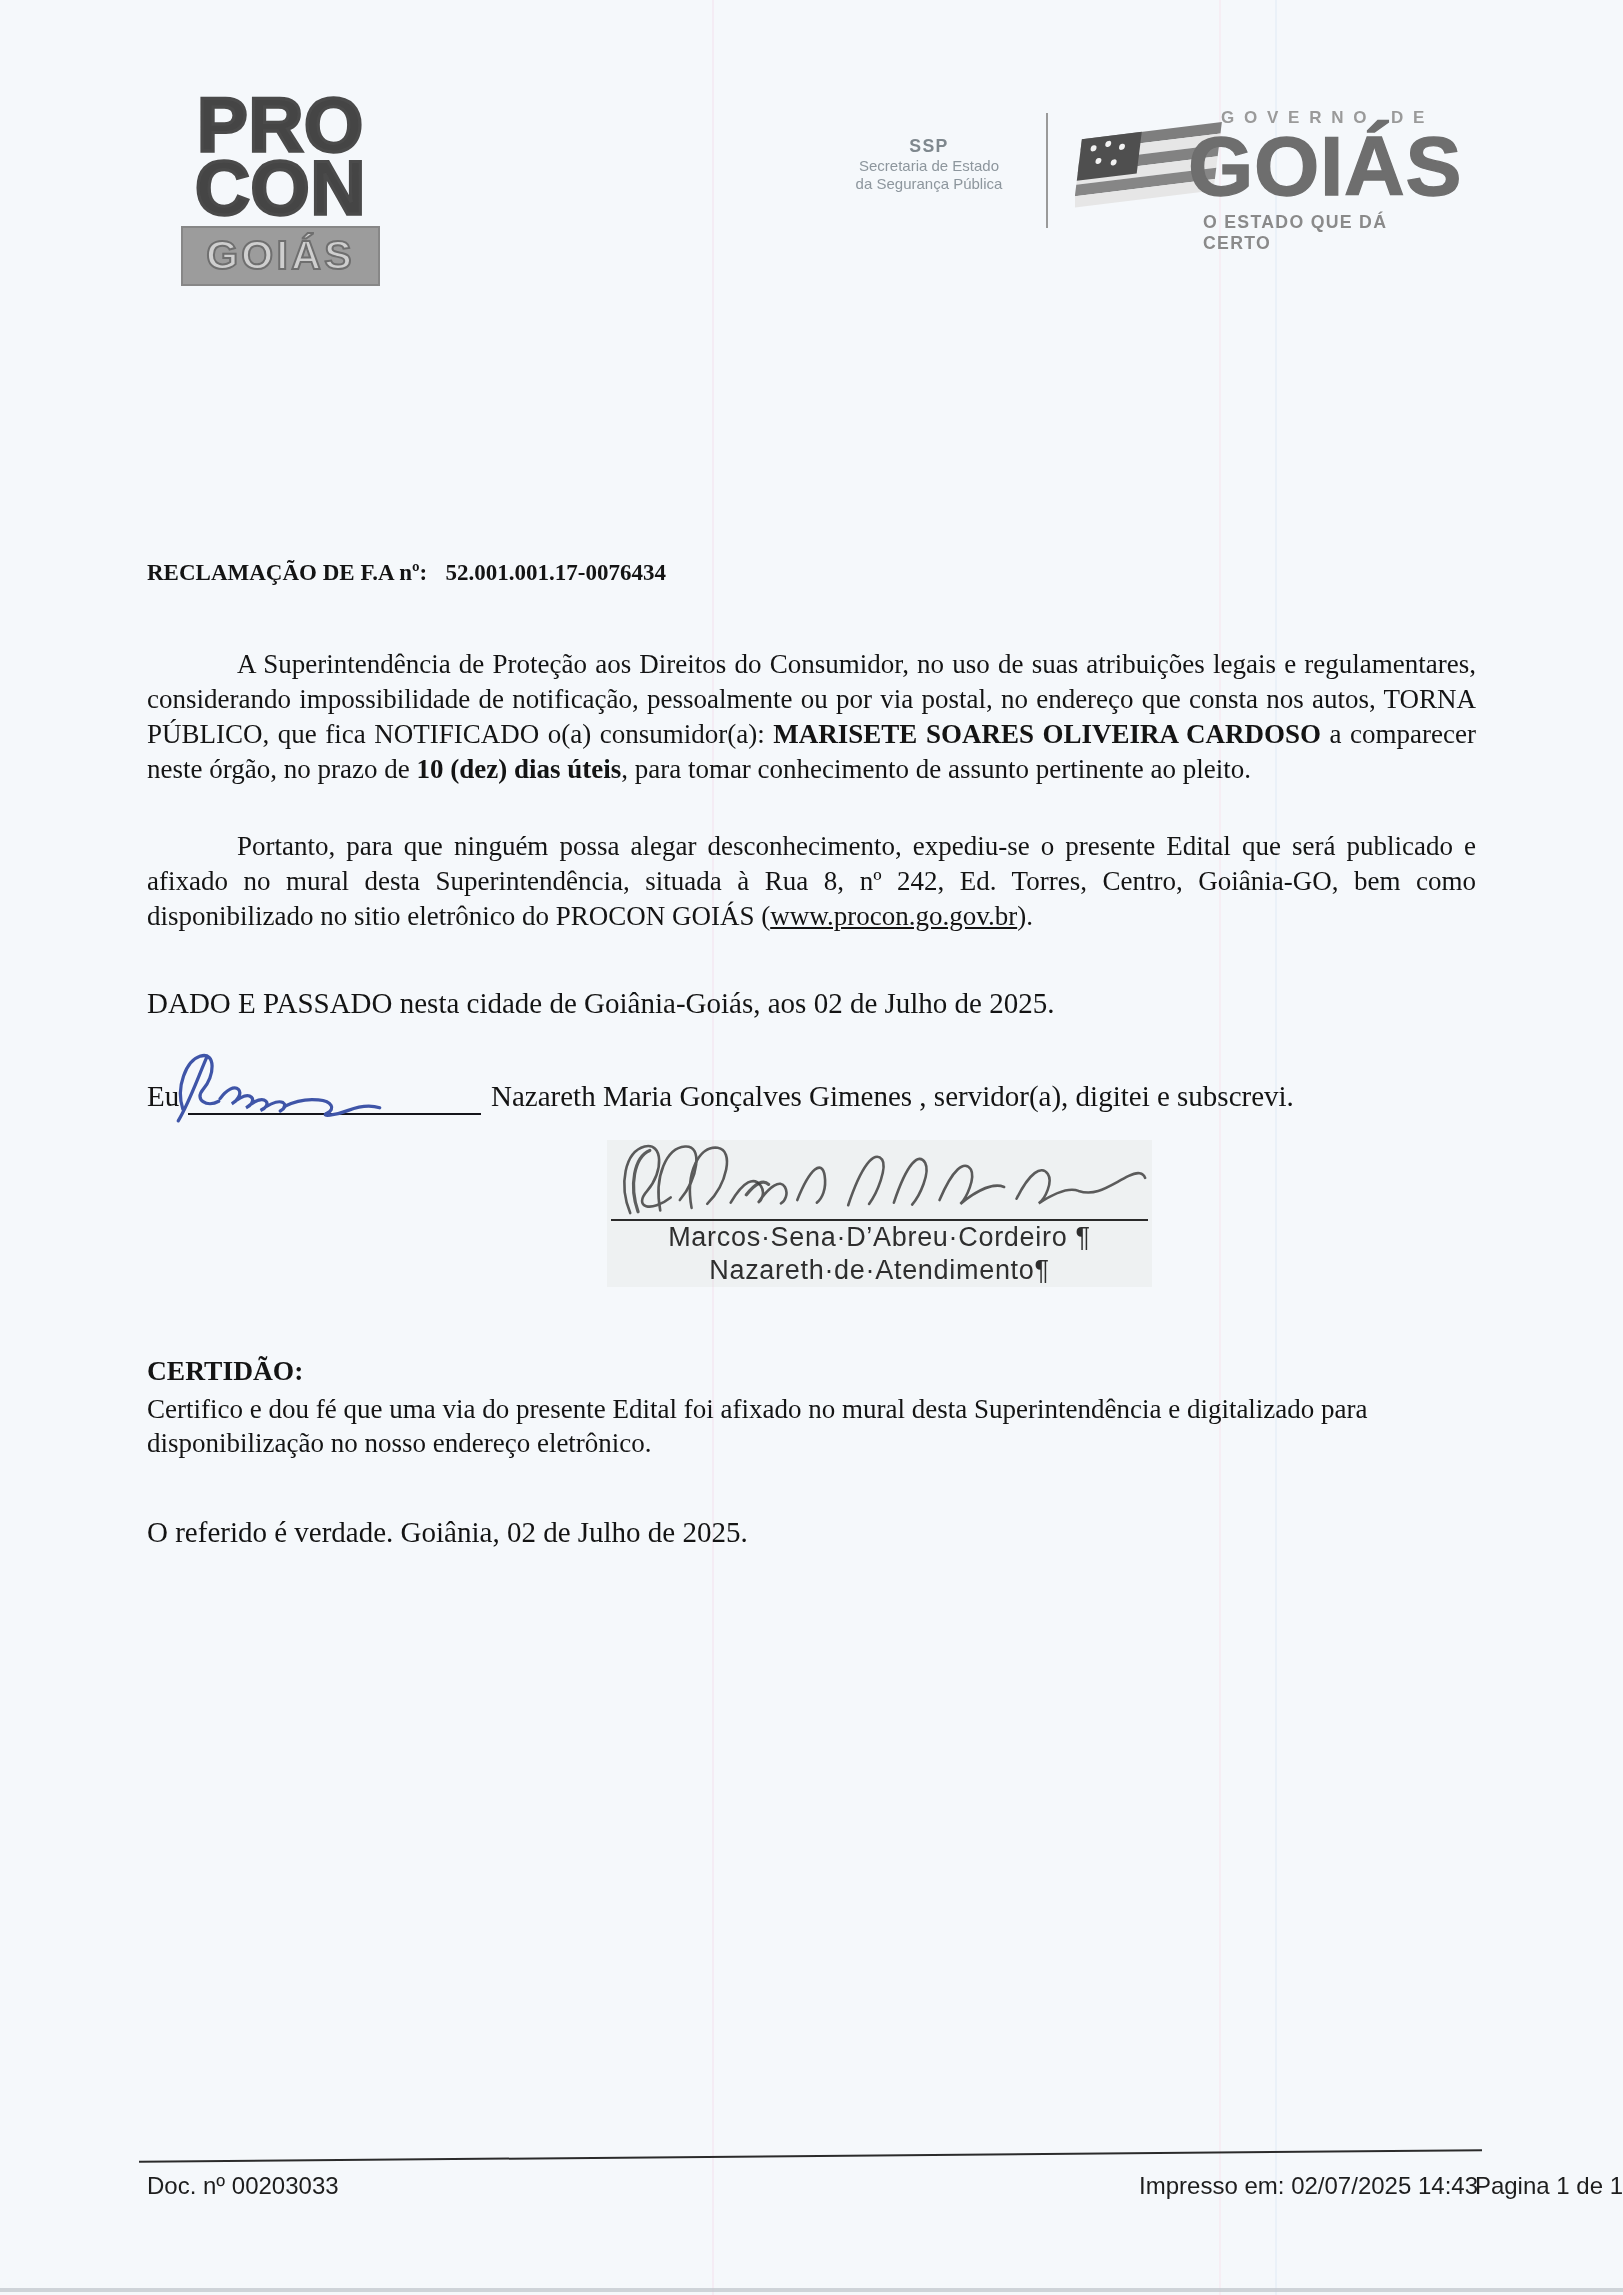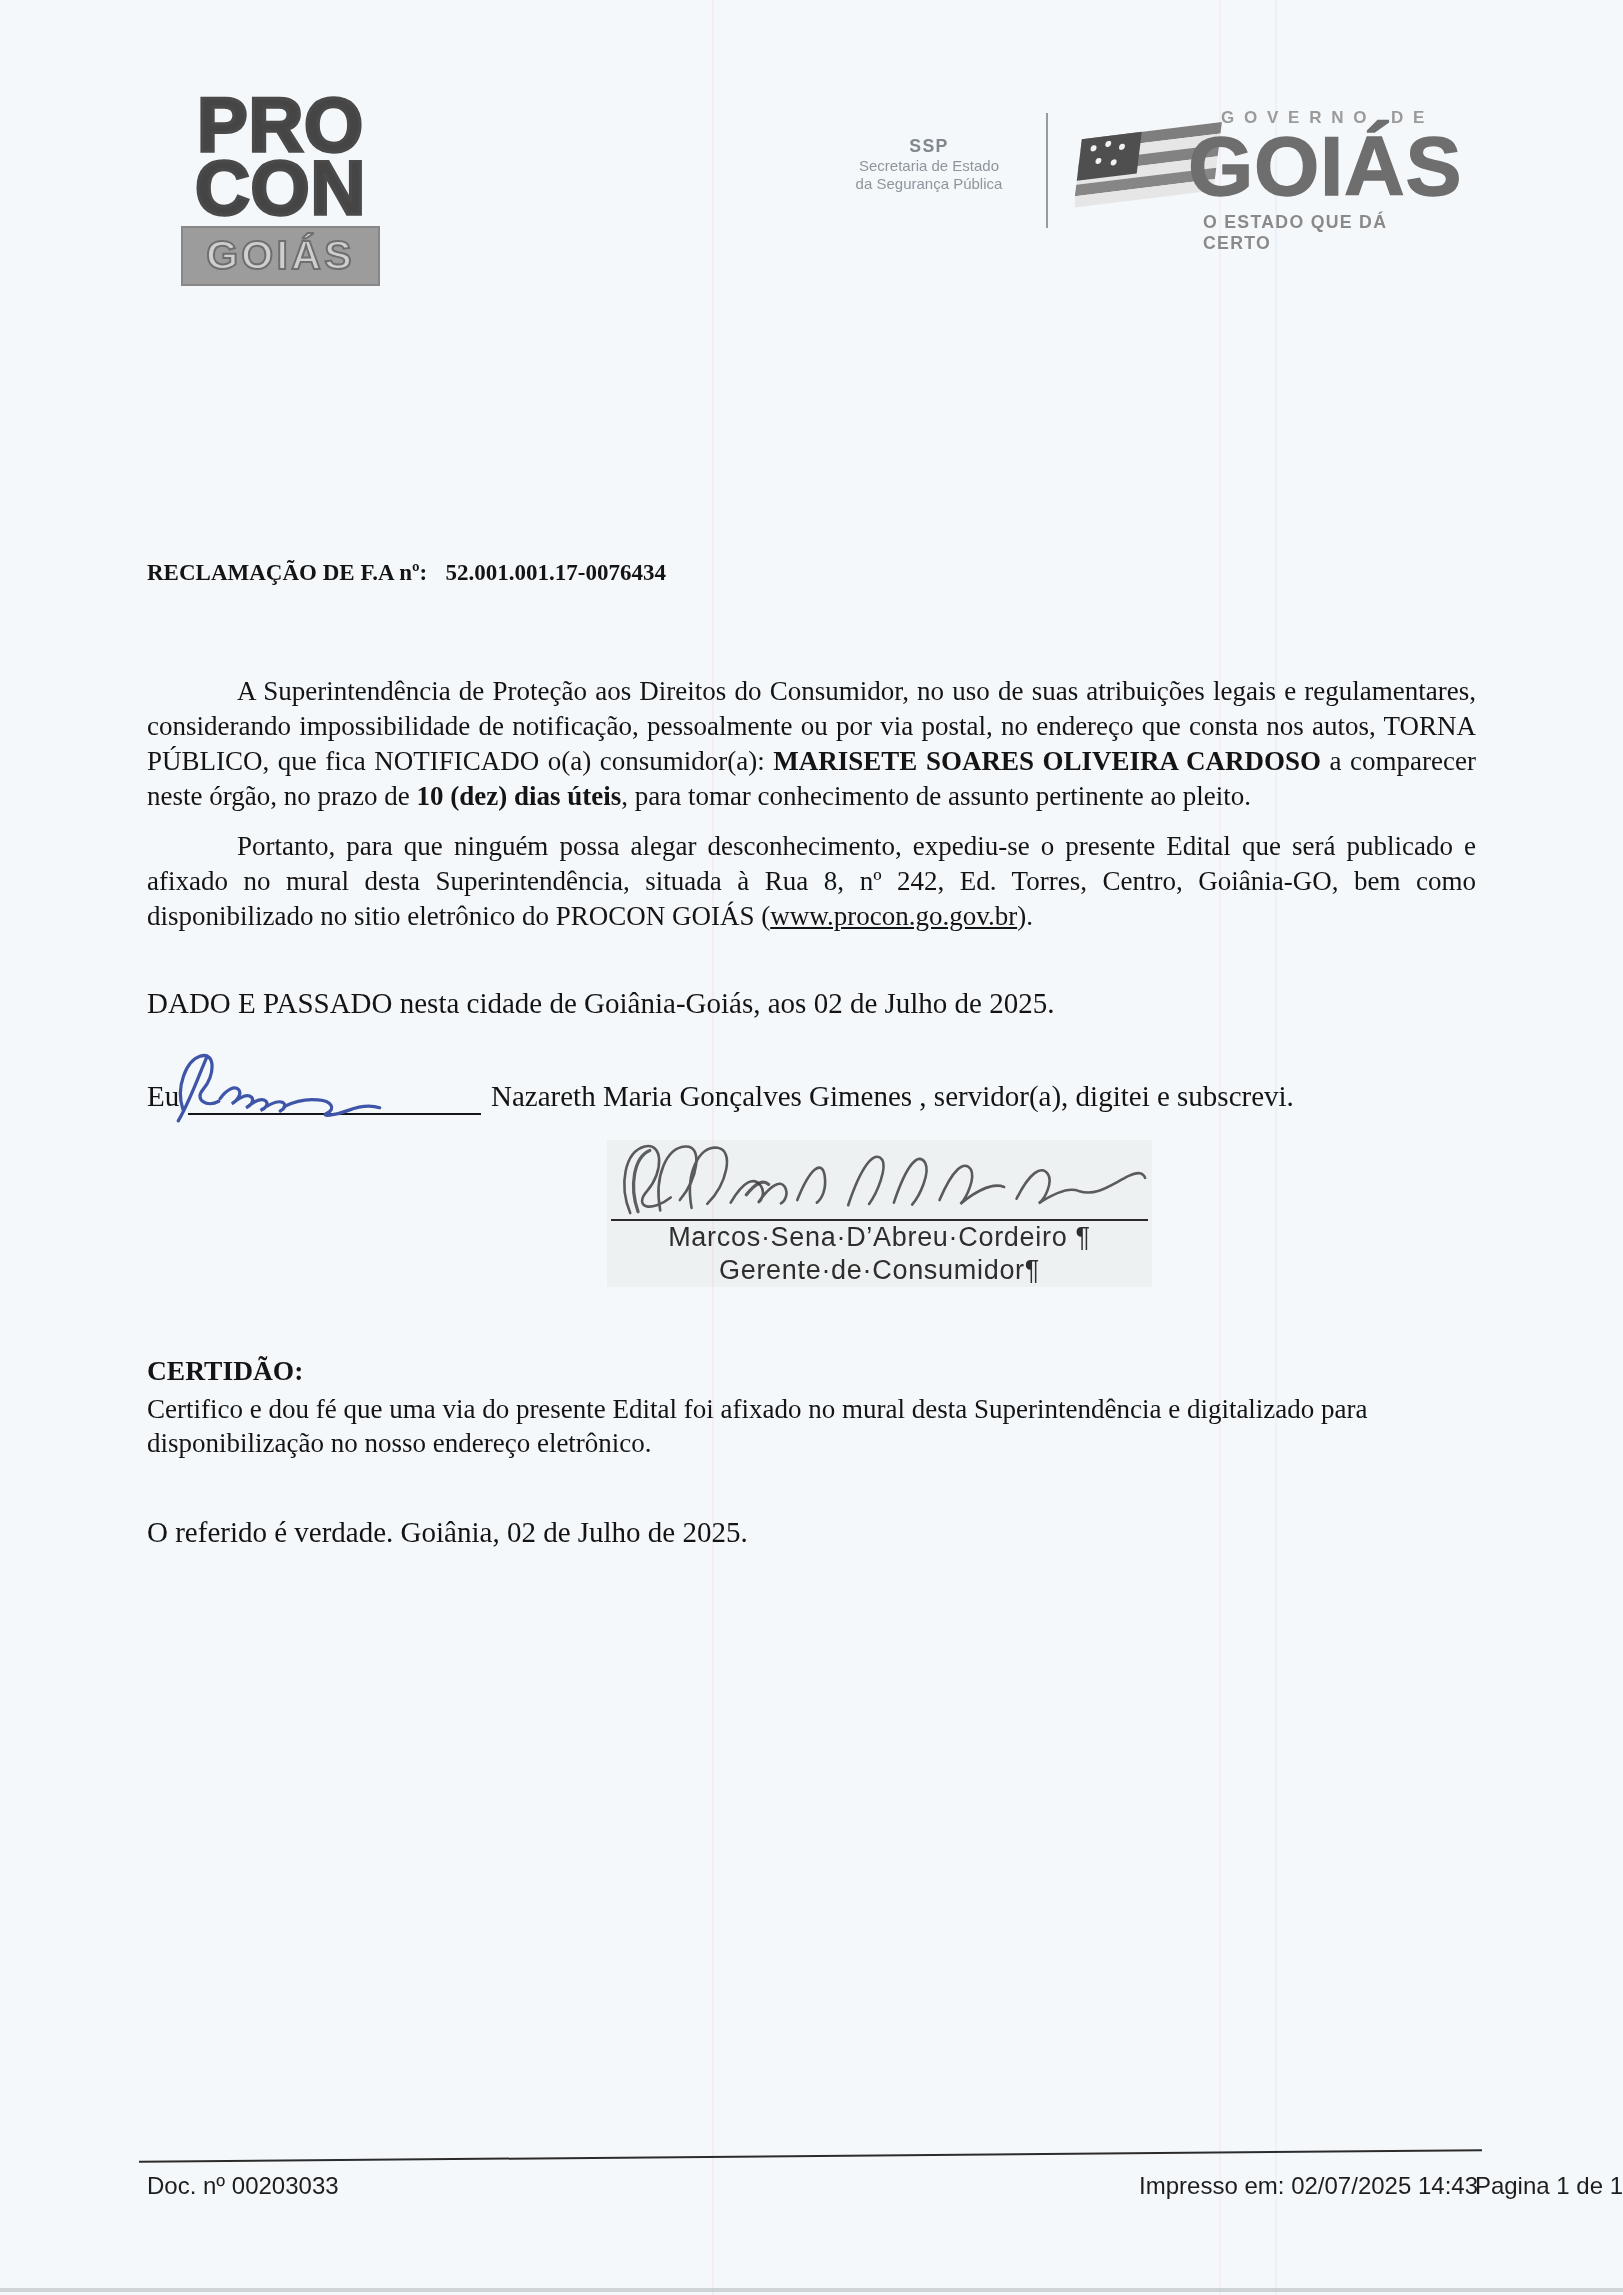--- a/index.html
+++ b/index.html
@@ -48,21 +48,21 @@
     letter-spacing:1.3px;color:#8a8a8a;
   }
   .governo svg{position:absolute;left:0;top:14.4px;}
   
   .abs{position:absolute;left:147px;width:1329px;}
   .doc-title{left:0;width:1623px;text-align:center;top:372px;
     font-weight:bold;font-size:30px;}
   .complaint{top:560px;font-weight:bold;font-size:23px;}
   .complaint .num{margin-left:18.3px;}
   .para{font-size:27px;line-height:35px;text-align:justify;text-indent:90px;}
-  .p1{top:674px;}
+  .p1{top:647px;}
   .p2{top:829px;}
   .plain{font-size:29px;}
   .dado{top:987px;}
   .eu-line{top:1080px;height:79px;}
   .eu-rest{position:absolute;left:344px;top:0;}
   .eu-underline{position:absolute;left:41px;top:33px;width:293px;border-bottom:2.6px solid #15151a;}
   .eu-sig{position:absolute;left:26px;top:-34px;}
   .sig-block{position:absolute;left:607px;top:1140px;width:545px;text-align:center;
     background:rgba(205,206,200,0.16);}
   .sig-rule{width:537px;margin:0 auto;border-top:2px solid #2a2a2a;}
@@ -174,21 +174,21 @@
         <path d="M502,92 C522,45 540,30 550,45 C557,58 544,88 534,98 C562,75 586,66 601,72"></path>
         <path d="M620,90 C640,50 658,38 668,52 C676,64 664,90 654,97 C680,80 700,72 715,78 C742,87 762,70 792,55 C806,48 814,50 817,58"></path>
       </g>
       <g fill="none" stroke="#3a3a3a" stroke-width="5" stroke-linecap="round" opacity="0.8">
         <path d="M40,110 C26,70 34,26 58,16"></path>
         <path d="M206,84 C220,66 232,60 240,68"></path>
       </g>
     </svg>
     <div class="sig-rule"></div>
     <div class="sig-name">Marcos·Sena·D’Abreu·Cordeiro ¶</div>
-    <div class="sig-role">Gerente·de·Consumidor¶</div>
+    <div class="sig-role">Nazareth·de·Atendimento¶</div>
   </div>
 
   <div class="abs certidao-h">CERTIDÃO:</div>
   <div class="abs certidao-t">Certifico e dou fé que uma via do presente Edital foi afixado no mural desta Superintendência e digitalizado para disponibilização  no nosso endereço eletrônico.</div>
 
   <div class="abs plain referido">O referido é verdade. Goiânia, 02 de Julho de 2025.</div>
 
   <div class="footer-rule"></div>
   <div class="footer">
     <span class="fc">Pagina 1 de 1</span>

